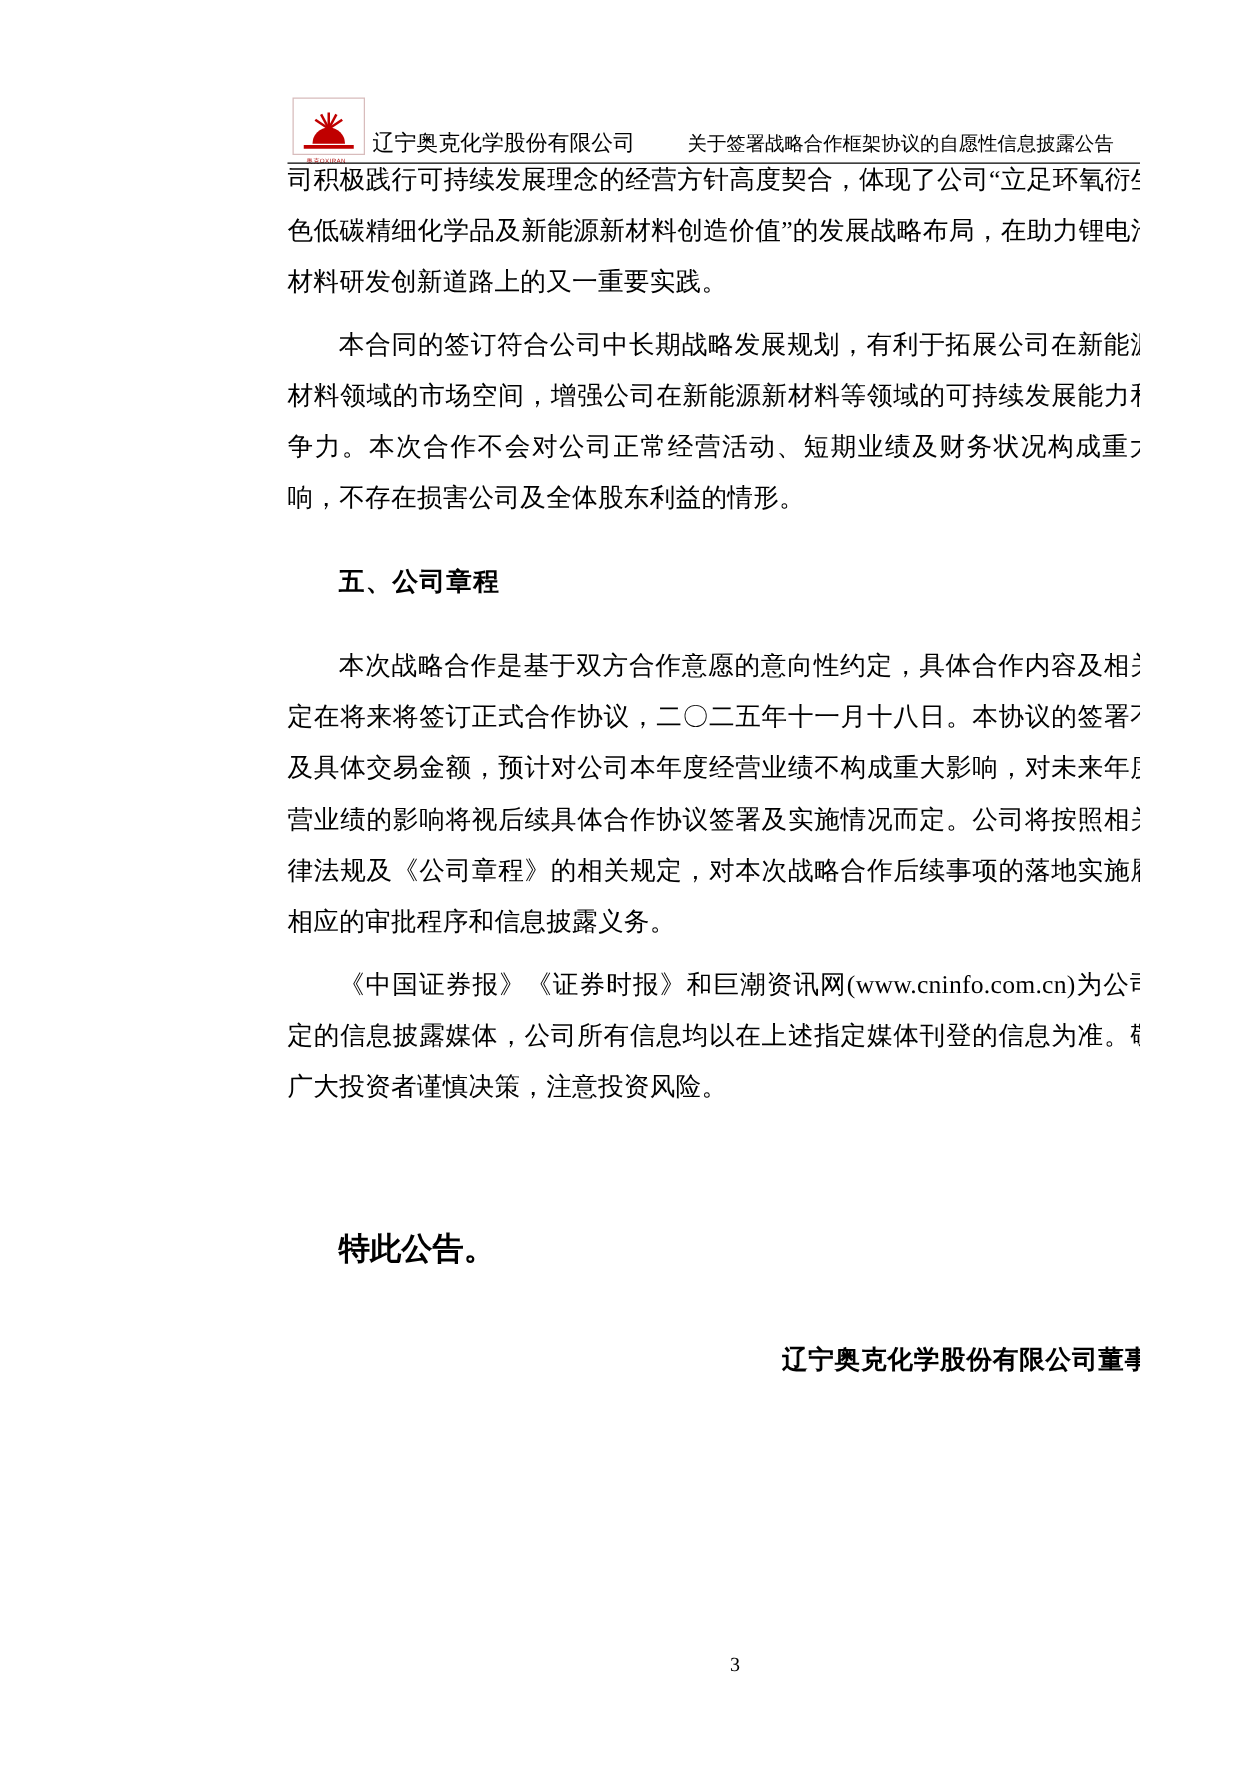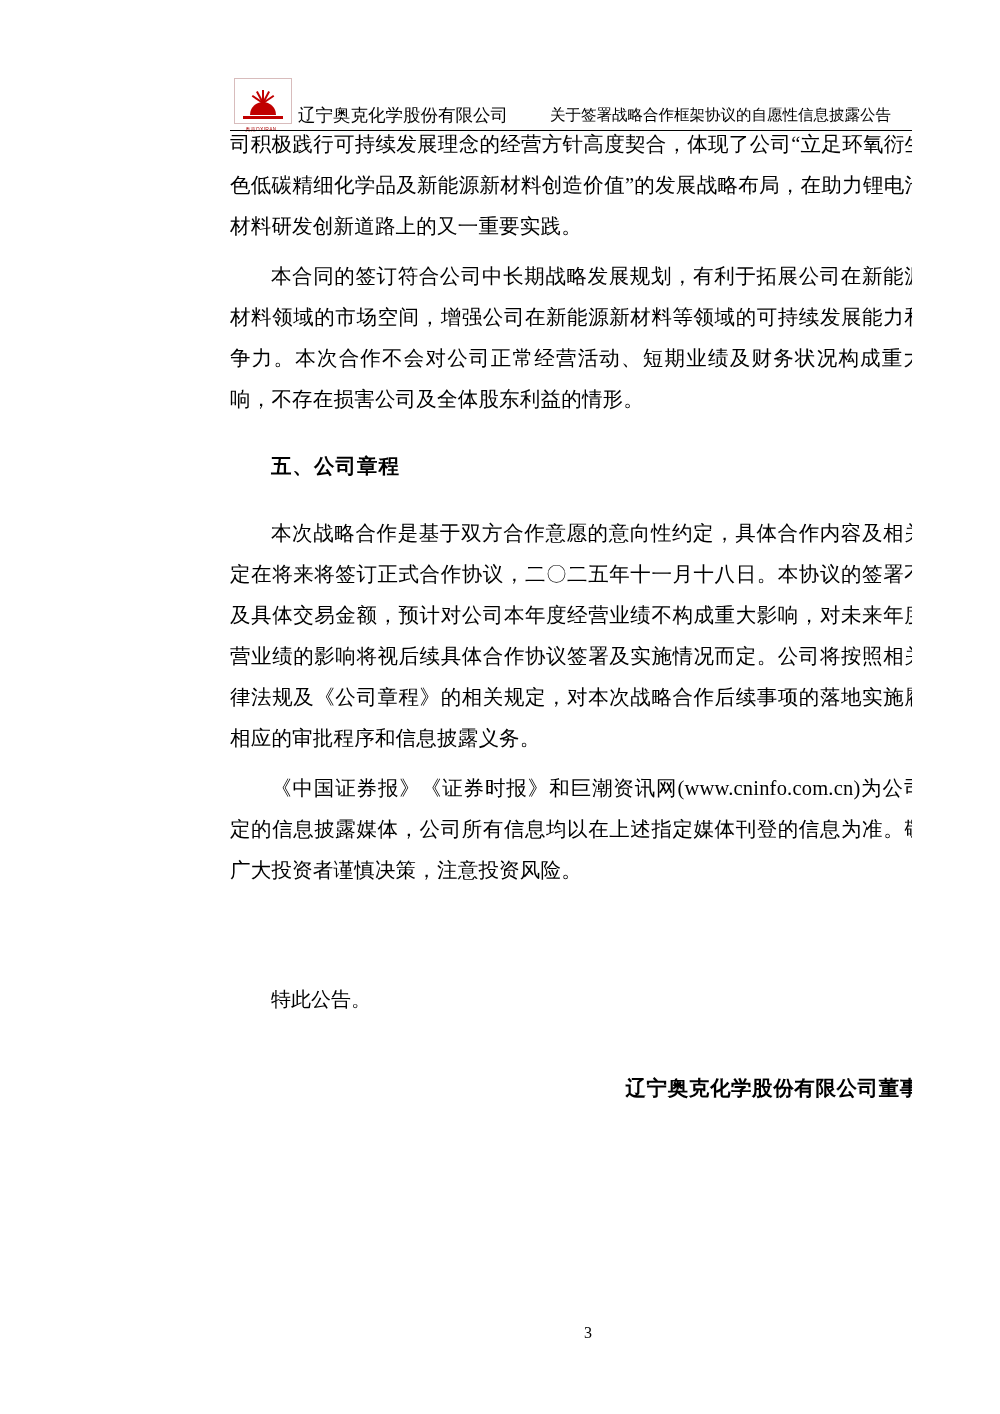--- a/index.html
+++ b/index.html
@@ -136,23 +136,23 @@
     line-height: 41px;
     font-weight: bold;
     text-indent: 41px;
     letter-spacing: 1px;
   }
   .gap-sm { height: 9px; }
   .gap-md { height: 26px; }
   .gap-lg { height: 44px; }
   .notice {
     margin: 0;
-    font-size: 20px;
+    font-size: 25px;
     line-height: 41px;
-    font-weight: normal;
+    font-weight: bold;
     text-indent: 41px;
   }
   .sign-block {
     margin-top: 46px;
     text-align: right;
     padding-right: 4px;
   }
   .sign-line {
     font-size: 20.5px;
     line-height: 44px;

